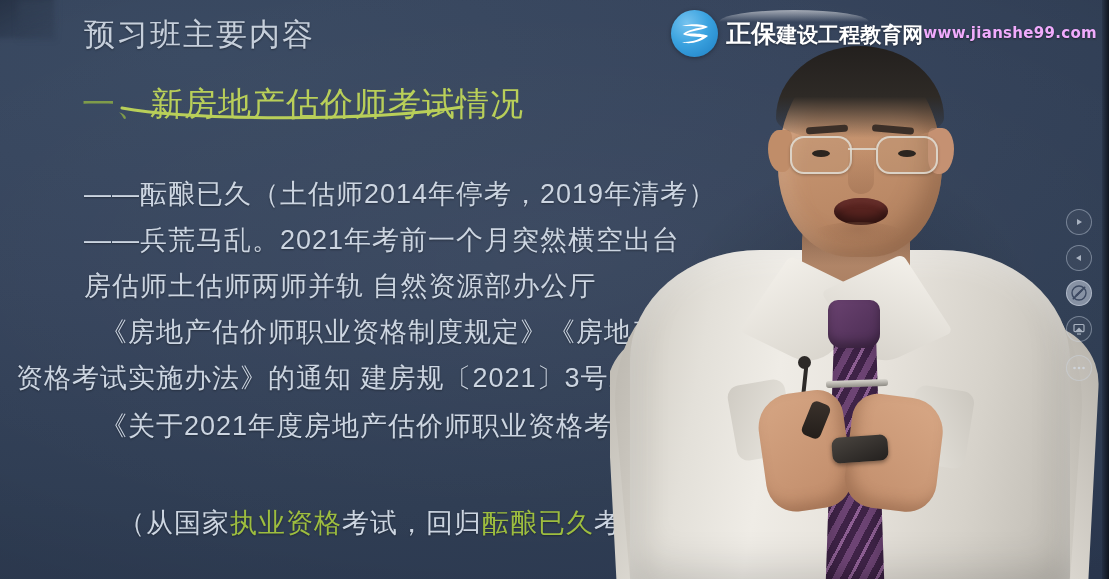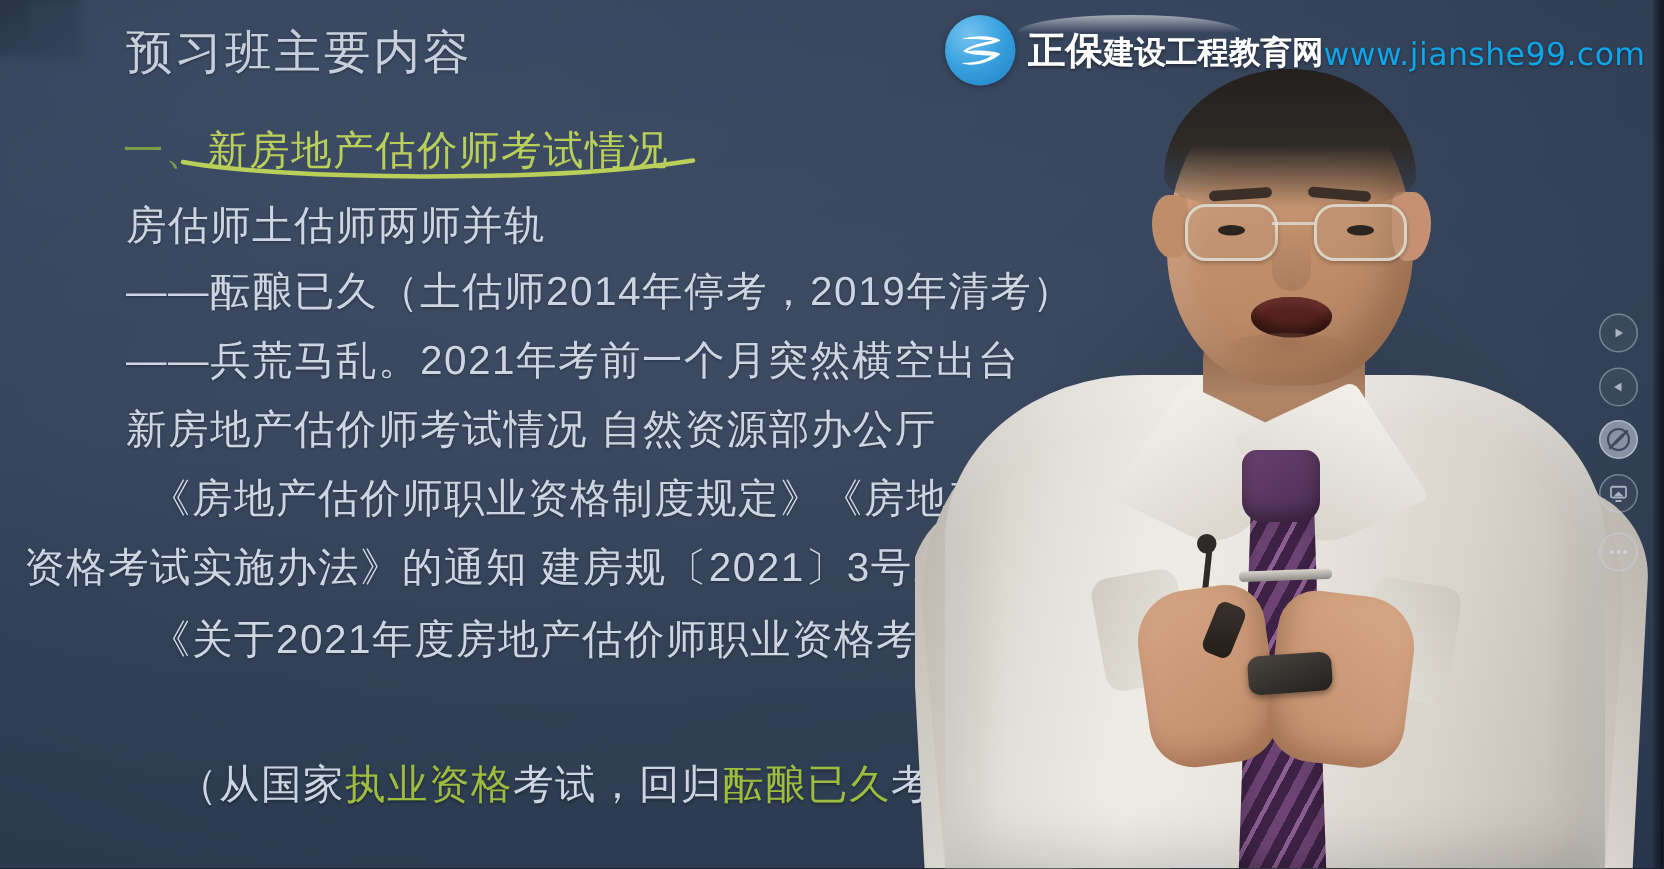--- a/index.html
+++ b/index.html
@@ -54,21 +54,21 @@
     text-shadow:0 1px 2px rgba(0,0,0,.35);
   }
   .line{
     position:absolute;white-space:nowrap;
     font-size:27px;letter-spacing:1px;color:#ccd5e1;
     text-shadow:0 1px 2px rgba(0,0,0,.35);
   }
 
   .heading{
     position:absolute;left:82px;top:82px;white-space:nowrap;
-    font-size:27px;letter-spacing:1px;
+    font-size:33px;letter-spacing:1px;
   }
   .heading .num{color:#7f9b4a;}
   .heading .hl{color:#b9cf59;}
   .underline-svg{position:absolute;left:118px;top:104px;}
 
   .green{color:#9dbd3f;font-family:Liberation Serif, serif;}
 
   
   .presenter{
     position:absolute;left:610px;top:0;width:499px;height:579px;
@@ -280,21 +280,21 @@
   }
   .logo-text{display:flex;flex-direction:row;line-height:1;}
   .logo-cn{
     font-size:21px;font-weight:bold;color:#ffffff;letter-spacing:0px;
     white-space:nowrap;text-shadow:0 1px 2px rgba(0,0,0,.4);
     font-family:"DejaVu Sans","Liberation Sans",sans-serif;
   }
   .logo-cn .big{font-size:25px;}
   .logo-url{
     margin-top:5px;
-    font-size:21px;font-weight:normal;color:#0ea5e9;letter-spacing:.3px;
+    font-size:15px;font-weight:bold;color:#f0abfc;letter-spacing:.3px;
     white-space:nowrap;text-shadow:0 1px 2px rgba(0,0,0,.45);
     font-family:"DejaVu Sans","Liberation Sans",sans-serif;
   }
   .logo-sheen{
     position:absolute;left:54px;top:4px;width:150px;height:12px;
     background:linear-gradient(180deg,rgba(255,255,255,.55),rgba(255,255,255,0));
     border-radius:50%/100% 100% 0 0;
     pointer-events:none;
   }
 </style>
@@ -312,24 +312,23 @@
 
     <div class="title">预习班主要内容</div>
 
     <div class="heading">
       <span class="num">一、</span><span class="hl">新房地产估价师考试情况</span>
     </div>
     <svg class="underline-svg" width="352" height="18" viewBox="0 0 352 18">
       <path d="M4 4 C 70 16, 250 18, 344 3" fill="none" stroke="#b9cf59" stroke-width="3" stroke-linecap="round"></path>
     </svg>
 
-    <div class="line" style="left:84px;top:132px;">房估师土估师两师并轨</div>
     <div class="line" style="left:84px;top:176px;">——酝酿已久（土估师2014年停考，2019年清考）</div>
     <div class="line" style="left:84px;top:222px;">——兵荒马乱。2021年考前一个月突然横空出台</div>
-    <div class="line" style="left:84px;top:268px;">新房地产估价师考试情况 自然资源部办公厅</div>
+    <div class="line" style="left:84px;top:268px;">房估师土估师两师并轨 自然资源部办公厅</div>
     <div class="line" style="left:100px;top:314px;">《房地产估价师职业资格制度规定》《房地产估价师</div>
     <div class="line" style="left:16px;top:360px;">资格考试实施办法》的通知 建房规〔2021〕3号2021</div>
     <div class="line" style="left:100px;top:408px;">《关于2021年度房地产估价师职业资格考试有关问</div>
 
     <div class="line" style="left:118px;top:505px;">
       <span>（从国家</span><span class="green">执业资格</span><span>考试，回归</span><span class="green">酝酿已久</span><span>考试）</span>
     </div>
   </div>
 
   <div class="presenter">

